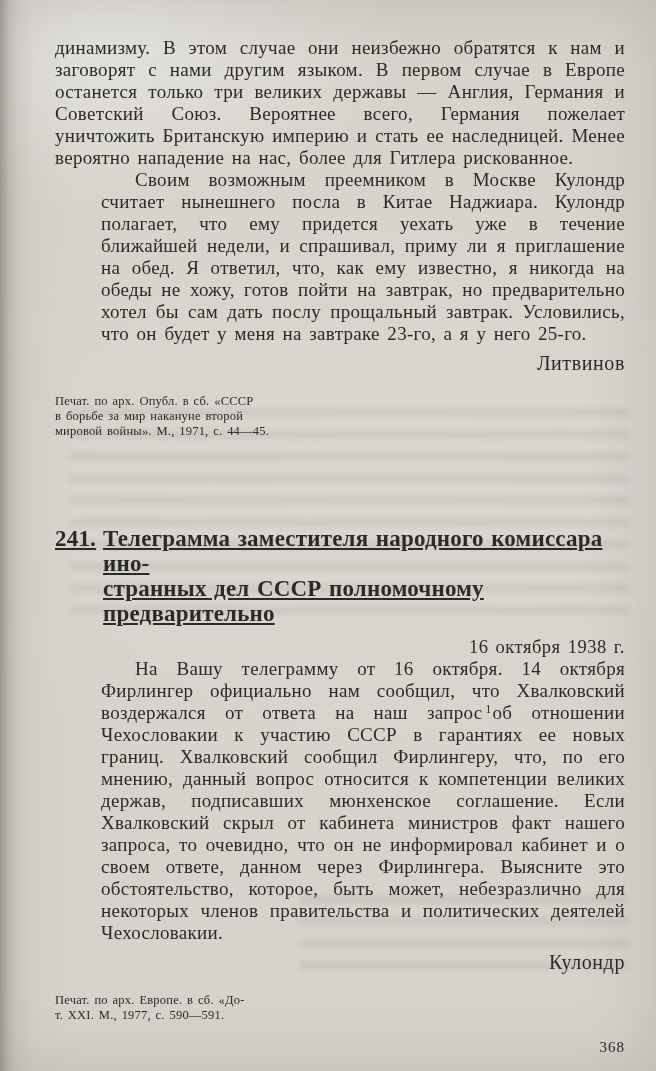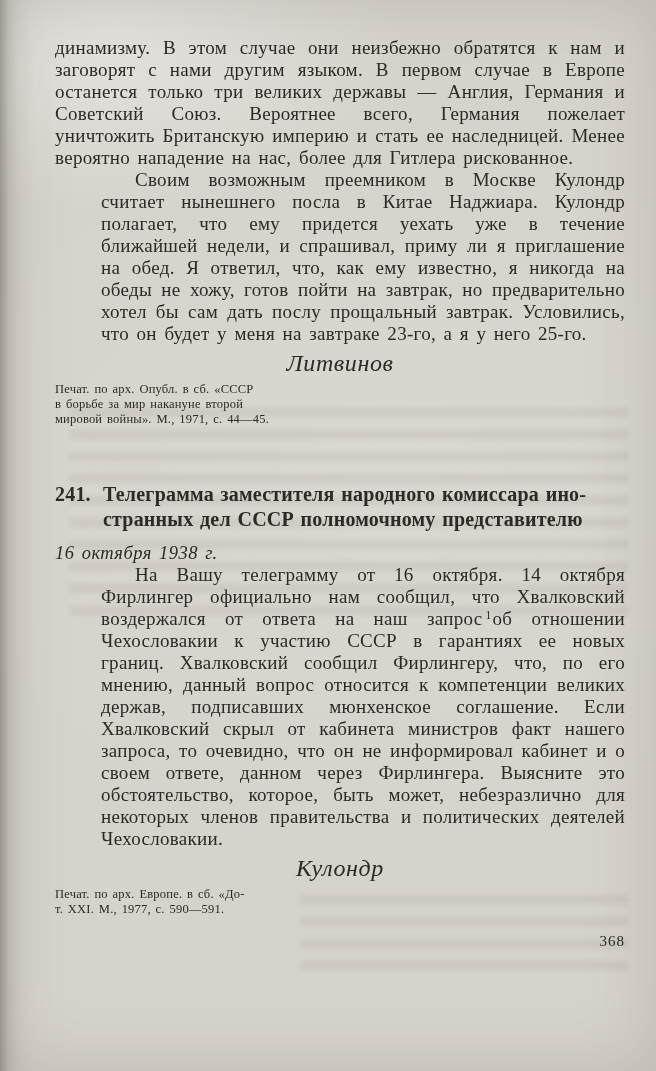--- a/index.html
+++ b/index.html
@@ -51,54 +51,53 @@
     margin: 0;
     font-size: 19px;
     line-height: 22px;
     text-align: justify;
     letter-spacing: 0.3px;
     word-spacing: 2.5px;
   }
   p.indented { text-indent: 34px; margin-left: 46px; }
   .signature {
     margin-top: 7px;
-    font-size: 24px;
+    font-size: 20px;
     line-height: 22px;
-    font-style: italic;
-    text-align: center;
+    text-align: right;
     letter-spacing: 0.6px;
   }
   .source-note {
-    margin-top: 8px;
+    margin-top: 20px;
     width: 252px;
     font-size: 12.5px;
     line-height: 15px;
     letter-spacing: 0.2px;
     word-spacing: 1.5px;
   }
   .source-note div { white-space: nowrap; }
   .doc-heading {
     display: flex;
-    margin-top: 55px;
+    margin-top: 87px;
     font-weight: bold;
-    font-size: 20px;
+    font-size: 23px;
     line-height: 25px;
     letter-spacing: 0.2px;
     word-spacing: 1.5px;
+    text-decoration: underline;
   }
   .doc-number {
     flex: none;
     width: 48px;
   }
   .doc-date {
     margin-top: 10px;
     font-size: 18.5px;
     line-height: 22px;
-    font-style: italic;
-    text-align: left;
+    text-align: right;
     letter-spacing: 0.5px;
     word-spacing: 2px;
   }
   .doc-body { margin-top: 29px; }
   sup.fn {
     font-size: 11.5px;
     line-height: 0;
     vertical-align: 6px;
     padding: 0 1px 0 3px;
   }
@@ -129,21 +128,21 @@
     <div class="source-note">
       <div>Печат. по арх. Опубл. в сб. «СССР</div>
       <div>в борьбе за мир накануне второй</div>
       <div>мировой войны». М., 1971, с. 44—45.</div>
     </div>
 
     <div class="doc-heading">
       <span class="doc-number">241.</span>
       <span class="doc-title">
         <div>Телеграмма заместителя народного комиссара ино-</div>
-        <div>странных дел СССР полномочному представителю</div>
+        <div>странных дел СССР полномочному предварительно</div>
       </span>
     </div>
 
     <div class="doc-date">16 октября 1938 г.</div>
 
     <p class="body-par indented doc-body"><span>На Вашу телеграмму от 16 октября. 14 октября Фирлингер официально нам сообщил, что Хвалковский воздержался от ответа на наш запрос</span><sup class="fn">1</sup><span>об отношении Чехословакии к участию СССР в гарантиях ее новых границ. Хвалковский сообщил Фирлингеру, что, по его мнению, данный вопрос относится к компетенции великих держав, подписавших мюнхенское соглашение. Если Хвалковский скрыл от кабинета министров факт нашего запроса, то очевидно, что он не информировал кабинет и о своем ответе, данном через Фирлингера. Выясните это обстоятельство, которое, быть может, небезразлично для некоторых членов правительства и политических деятелей Чехословакии.</span></p>
 
     <div class="signature">Кулондр</div>
 
     <div class="source-note">

